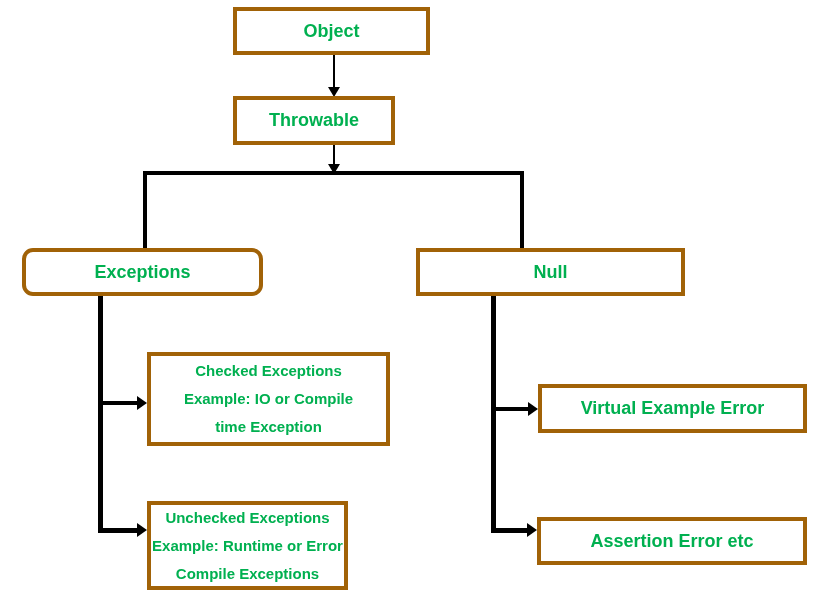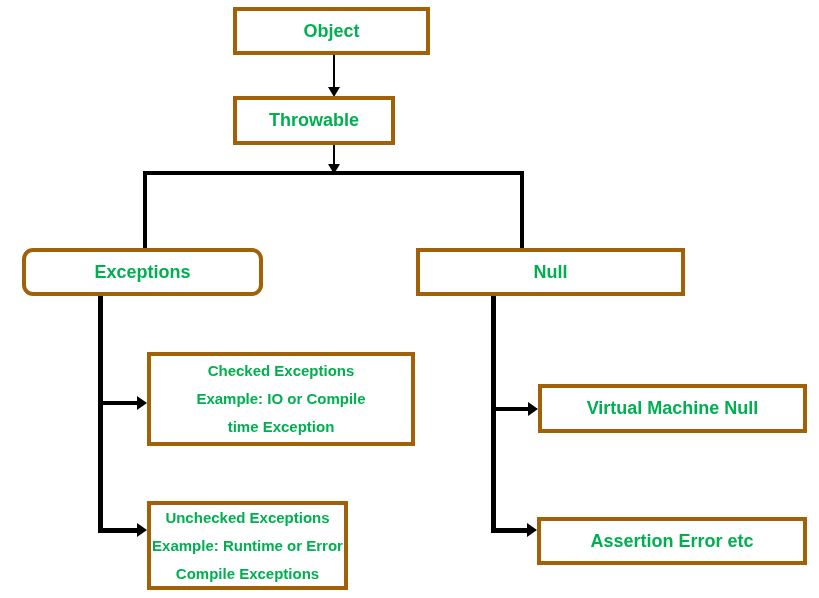--- a/index.html
+++ b/index.html
@@ -49,21 +49,21 @@
     border-bottom: 7px solid transparent;
     border-left: 10px solid #000000;
     z-index: 1;
   }
 
   
   .b-object     { left: 233px; top: 7px;   width: 197px; height: 48px; }
   .b-throwable  { left: 233px; top: 96px;  width: 162px; height: 49px; }
   .b-exceptions { left: 22px;  top: 248px; width: 241px; height: 48px; border-radius: 11px; }
   .b-error      { left: 416px; top: 248px; width: 269px; height: 48px; }
-  .b-checked    { left: 147px; top: 352px; width: 268px; height: 94px; }
+  .b-checked    { left: 147px; top: 352px; width: 243px; height: 94px; }
   .b-unchecked  { left: 147px; top: 501px; width: 201px; height: 89px; }
   .b-vme        { left: 538px; top: 384px; width: 269px; height: 49px; }
   .b-assertion  { left: 537px; top: 517px; width: 270px; height: 48px; }
 
   
   .c-obj-thr-shaft   { left: 333px; top: 55px;  width: 2px;  height: 33px; }
   .c-obj-thr-head    { left: 328px; top: 87px; }
   .c-thr-split-shaft { left: 333px; top: 145px; width: 2px;  height: 21px; }
   .c-thr-split-head  { left: 328px; top: 164px; }
   .c-tbar            { left: 143px; top: 171px; width: 381px; height: 4px; }
@@ -109,21 +109,21 @@
     <span class="lbl">time Exception</span>
   </div>
 
   <div class="box multi b-unchecked">
     <span class="lbl">Unchecked Exceptions</span>
     <span class="lbl">Example: Runtime or Error</span>
     <span class="lbl">Compile Exceptions</span>
   </div>
 
   <div class="box single b-vme">
-    <span class="lbl">Virtual Machine Null</span>
+    <span class="lbl">Virtual Example Error</span>
   </div>
 
   <div class="box single b-assertion">
     <span class="lbl">Assertion Error etc</span>
   </div>
 
   <div class="line c-obj-thr-shaft"></div>
   <div class="arrow-down c-obj-thr-head"></div>
 
   <div class="line c-thr-split-shaft"></div>

